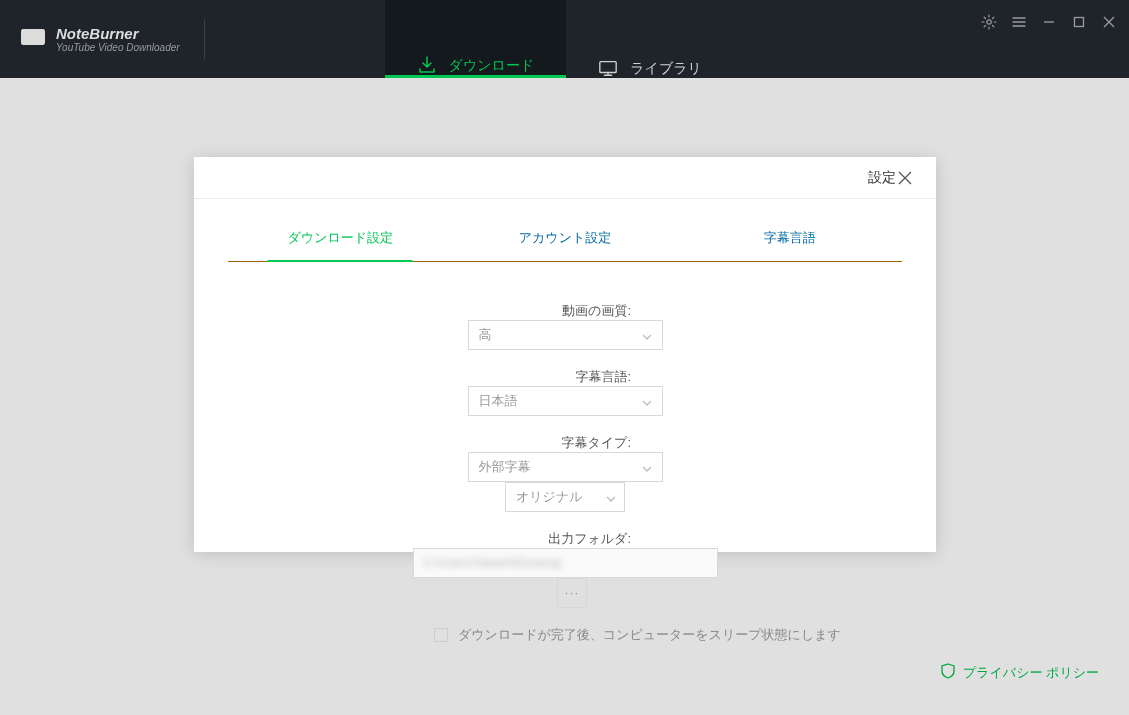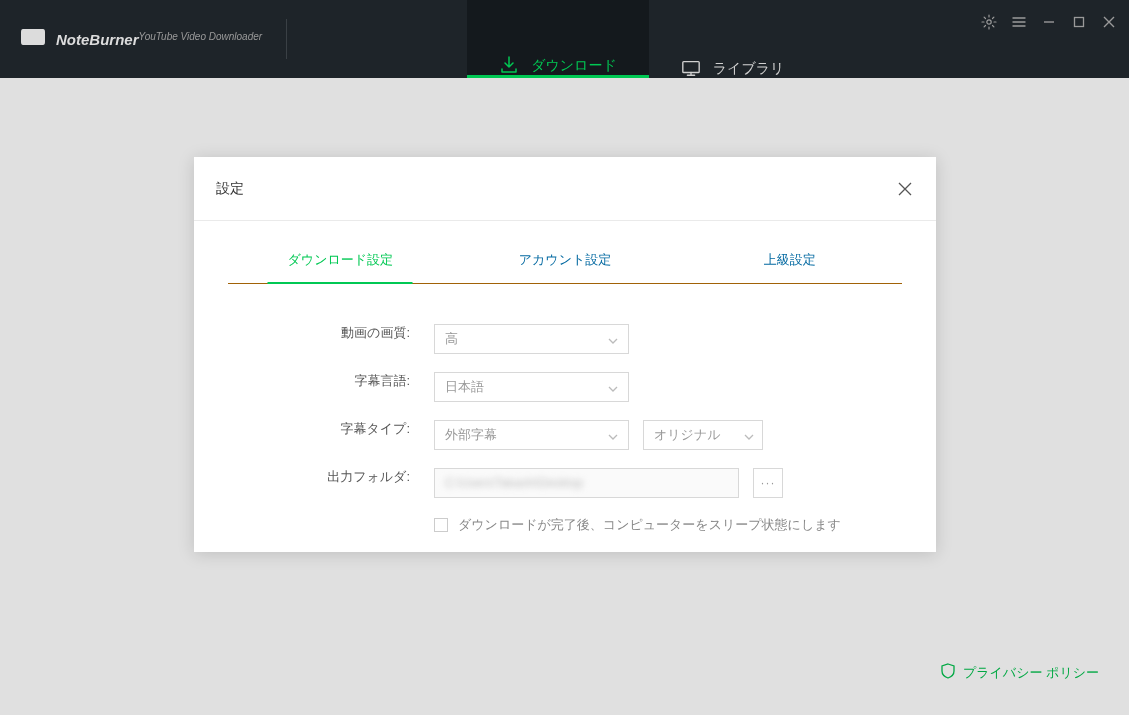--- a/index.html
+++ b/index.html
@@ -24,20 +24,21 @@
   padding-left: 20px;
   height: 100%;
 }
 .logo-icon {
   width: 26px;
   height: 20px;
   margin-right: 10px;
 }
 .logo-text {
   display: flex;
+  flex-direction: column;
 }
 .logo-title {
   color: #dcdcdc;
   font-size: 15px;
   font-weight: bold;
   font-style: italic;
 }
 .logo-subtitle {
   color: #9a9a9a;
   font-size: 10px;
@@ -90,24 +91,24 @@
 .dialog {
   position: absolute;
   left: 194px;
   top: 157px;
   width: 742px;
   height: 395px;
   background: #fff;
   box-shadow: 0 2px 16px rgba(0,0,0,0.15);
 }
 .dialog-header {
-  height: 64px;
-  display: flex;
-  align-items: center;
-  justify-content: space-between;
+  height: 42px;
+  display: flex;
+  align-items: center;
+  justify-content: flex-end;
   padding: 0 22px;
   border-bottom: 1px solid #eaeaea;
 }
 .dialog-title {
   font-size: 14px;
   color: #333;
 }
 .close-btn {
   cursor: pointer;
   width: 18px;
@@ -142,22 +143,23 @@
   transform: translateX(-50%);
   width: 145px;
   height: 2px;
   background: #00c853;
 }
 .form-area {
   padding: 40px 60px 0;
 }
 .form-row {
   display: flex;
-  align-items: flex-start;
+  align-items: center;
   margin-bottom: 18px;
+  flex-direction: column;
 }
 .form-label {
   width: 180px;
   text-align: right;
   font-size: 13px;
   color: #555;
   padding-right: 24px;
 }
 .select-box {
   position: relative;
@@ -308,21 +310,21 @@
     <div class="dialog-title">設定</div>
     <div class="close-btn">
       <svg width="14" height="14" viewBox="0 0 14 14">
           <path d="M1 1 L13 13 M13 1 L1 13" stroke="#555" stroke-width="1.3"></path>
         </svg>
     </div>
   </div>
   <div class="settings-tabs">
     <div class="settings-tab active">ダウンロード設定</div>
     <div class="settings-tab">アカウント設定</div>
-    <div class="settings-tab">上級設定</div>
+    <div class="settings-tab">字幕言語</div>
   </div>
   <div class="form-area">
 
     <div class="form-row">
       <div class="form-label">動画の画質:</div>
       <div class="select-box">
         <span>高</span>
         <span class="chev"><svg width="10" height="6" viewBox="0 0 10 6">
               <path d="M1 1 L5 5 L9 1" stroke="#bbb" stroke-width="1.3" fill="none"></path>
             </svg></span>

